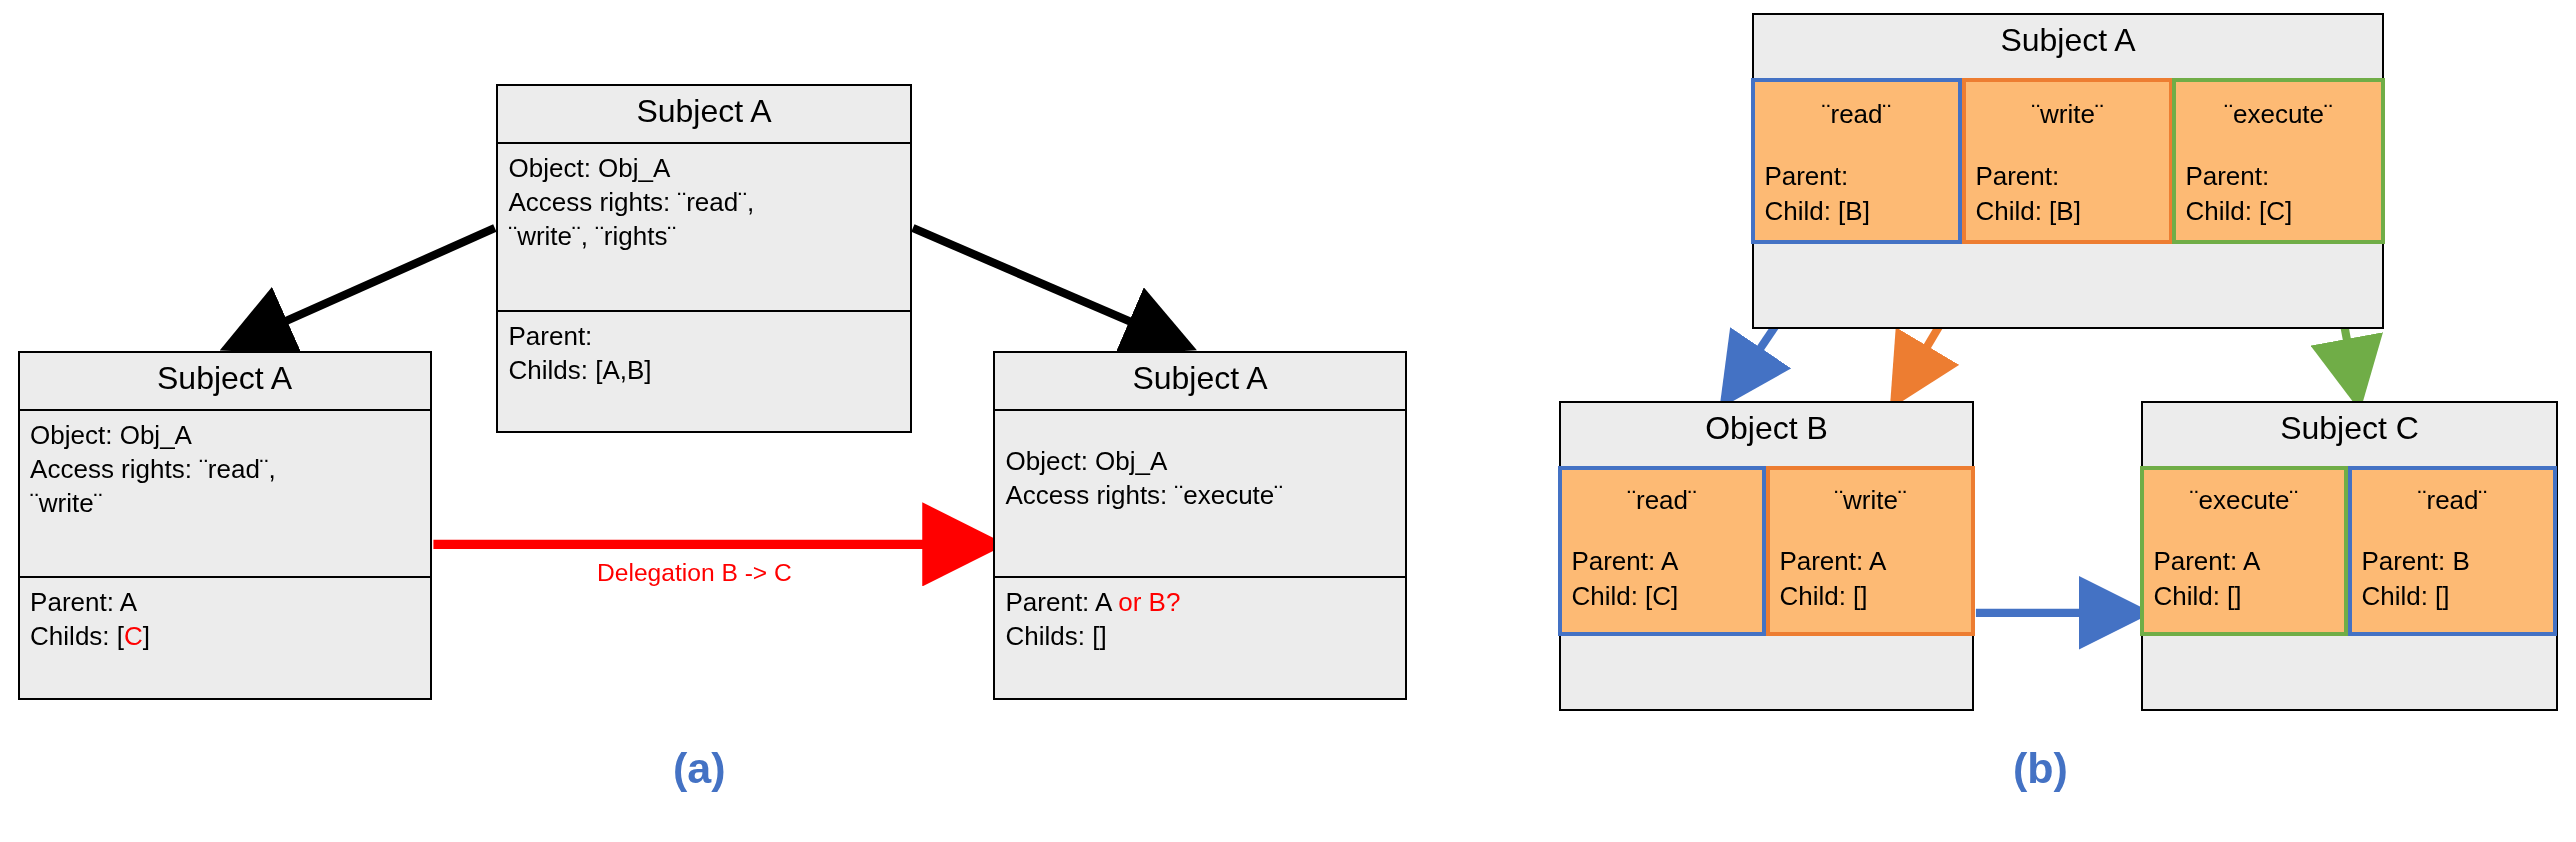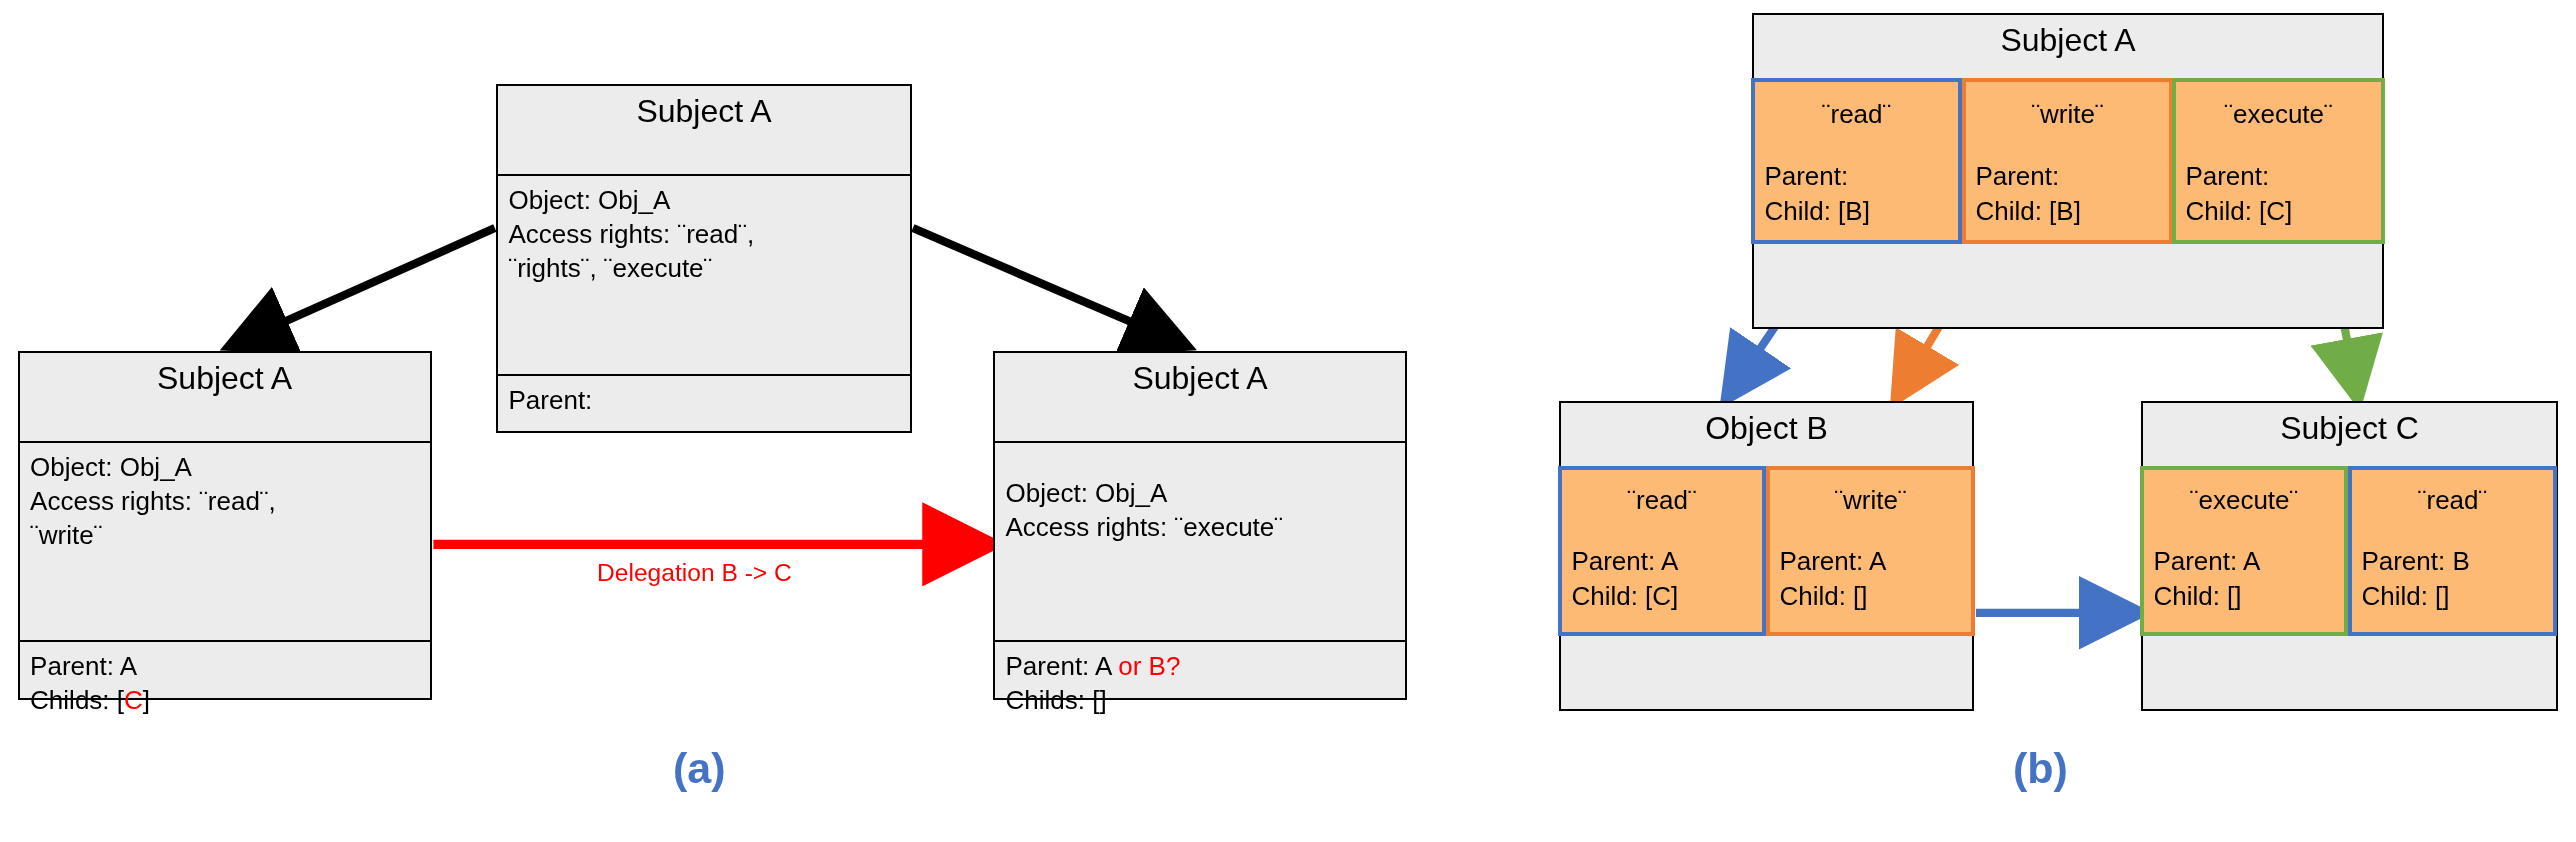--- a/index.html
+++ b/index.html
@@ -6,21 +6,21 @@
   body{width:2576px;height:842px;position:relative;overflow:hidden;
        font-family:"Liberation Sans","DejaVu Sans",sans-serif;color:#000;}
   .stage{position:absolute;left:0;top:0;width:2576px;height:842px;}
 
   
   .box{position:absolute;background:#ececec;border:2.3px solid #000;box-sizing:border-box;}
   .box .hdr{text-align:center;font-size:32px;line-height:1.08;padding:8.2px 0 7px;
             box-sizing:border-box;}
   .box .sep{border-top:2.3px solid #000;}
   .box .sect{padding:8.2px 9.4px 8.2px 10.5px;font-size:26px;line-height:1.30;
-             box-sizing:border-box;margin-top:32px;}
+             box-sizing:border-box;}
   .red{color:#ff0000;}
 
   
   #a-top{left:496px;top:84px;width:416px;height:349px;}
   #a-top .hdr{height:56px;}
   #a-top .body{height:168px;}
   #a-top .foot{height:119px;}
 
   #a-left{left:17.6px;top:351px;width:414px;height:349px;}
   #a-left .hdr{height:56px;}
@@ -118,24 +118,25 @@
     <line x1="3985" y1="432" x2="4030" y2="676" stroke="#70ad47" stroke-width="14" marker-end="url(#mk-green)"></line>
 
     <line x1="3378" y1="1048" x2="3652" y2="1048" stroke="#4472c4" stroke-width="14" marker-end="url(#mk-blue)"></line>
   </svg>
 
   <div class="box" id="a-top">
     <div class="hdr">Subject A</div>
     <div class="sect sep body">
       <div>Object: Obj_A</div>
       <div>Access rights: ¨read¨,</div>
-      <div>¨rights¨, ¨execute¨</div>
+      <div>¨write¨, ¨rights¨</div>
     </div>
     <div class="sect sep foot">
       <div>Parent:</div>
+      <div>Childs: [A,B]</div>
     </div>
   </div>
 
   <div class="box" id="a-left">
     <div class="hdr">Subject A</div>
     <div class="sect sep body">
       <div>Object: Obj_A</div>
       <div>Access rights: ¨read¨,</div>
       <div>¨write¨</div>
     </div>

